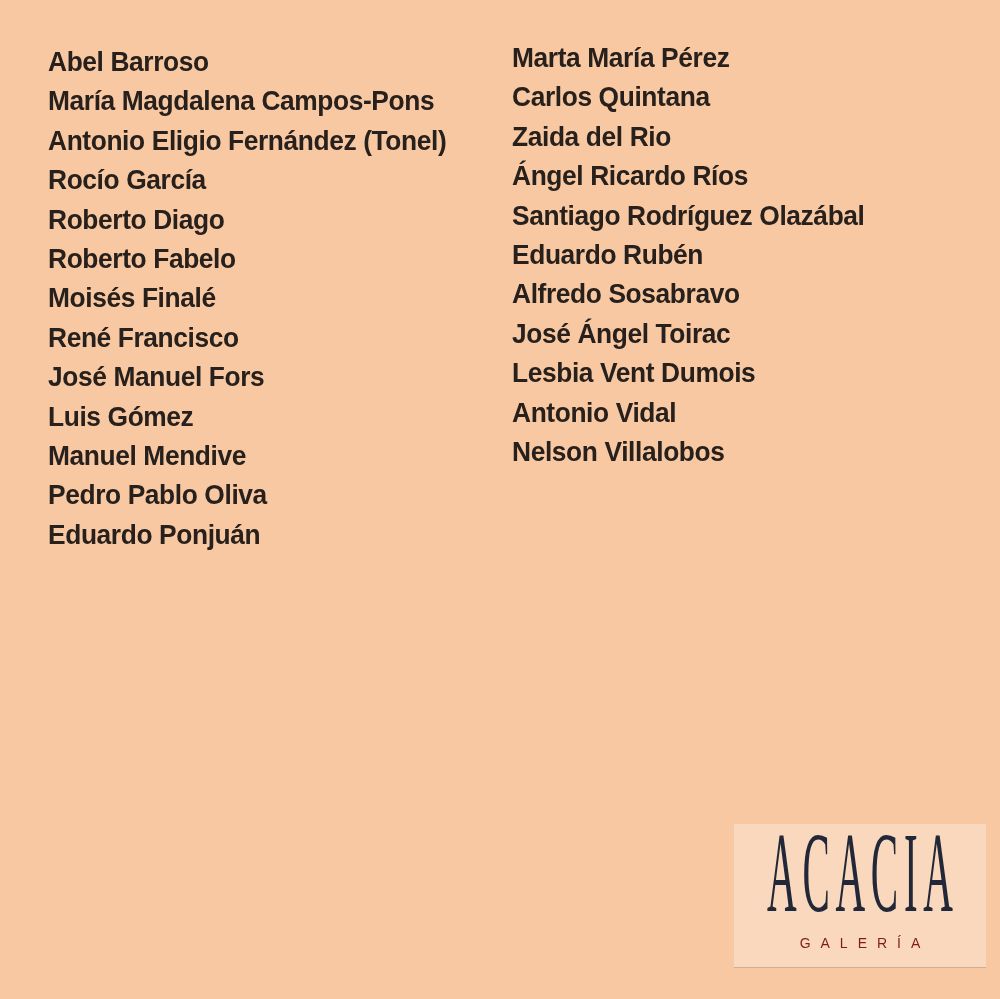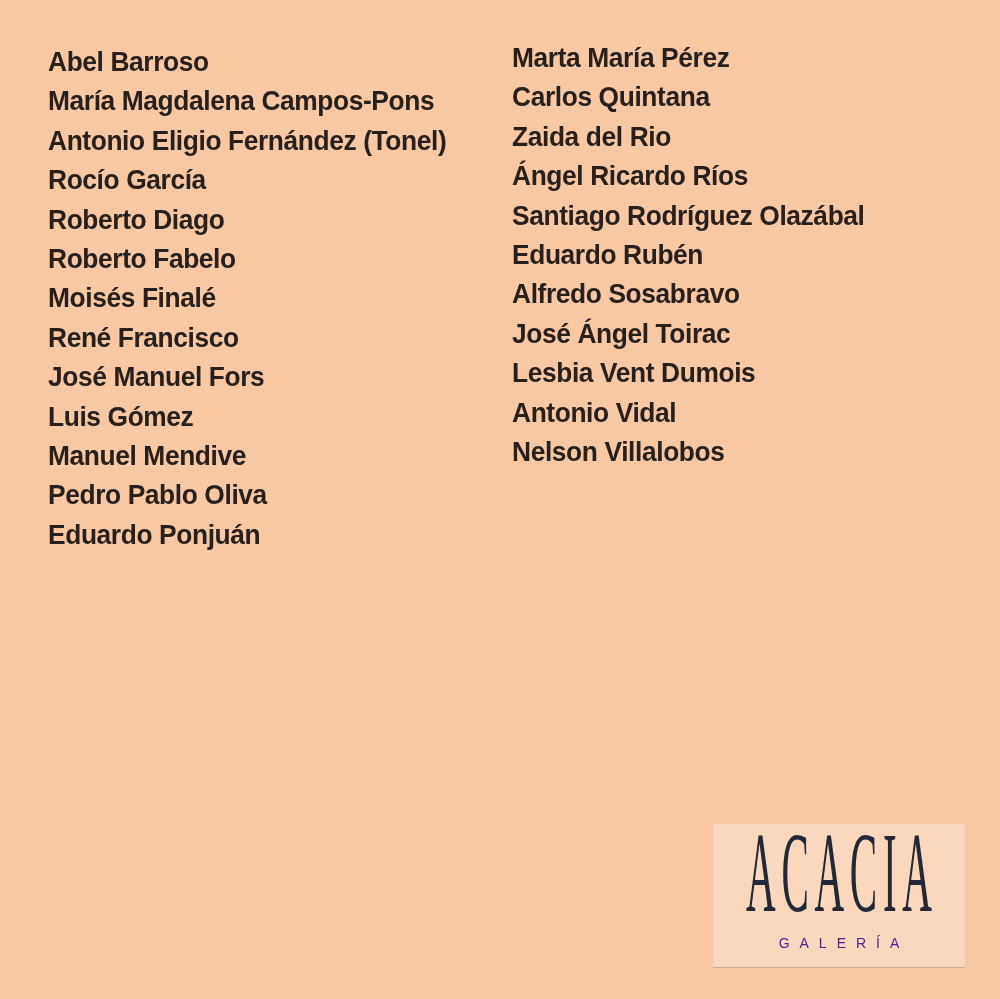--- a/index.html
+++ b/index.html
@@ -24,21 +24,21 @@
     letter-spacing: -0.4px;
     white-space: nowrap;
     transform: scaleX(0.94);
     transform-origin: 0 0;
   }
   .col-left  { left: 48px;  top: 42px; }
   .col-right { left: 512px; top: 38px; }
 
   .logo-box {
     position: absolute;
-    left: 713px;
+    left: 734px;
     top: 824px;
     width: 252px;
     height: 144px;
     background: rgba(255, 255, 255, 0.30);
     border-bottom: 1px solid rgba(104, 74, 56, 0.30);
     box-sizing: border-box;
   }
   .acacia {
     position: absolute;
     left: 0;
@@ -60,21 +60,21 @@
     position: absolute;
     left: 0;
     right: 0;
     top: 111px;
     text-align: center;
     font-family: "Liberation Sans", sans-serif;
     font-size: 14px;
     font-weight: 400;
     letter-spacing: 10px;
     padding-left: 10px;
-    color: #4c1d95;
+    color: #7f1d1d;
     white-space: nowrap;
   }
 </style>
 </head>
 <body>
 
 <div class="artist-col col-left">
   <div>Abel Barroso</div>
   <div>María Magdalena Campos-Pons</div>
   <div>Antonio Eligio Fernández (Tonel)</div>

